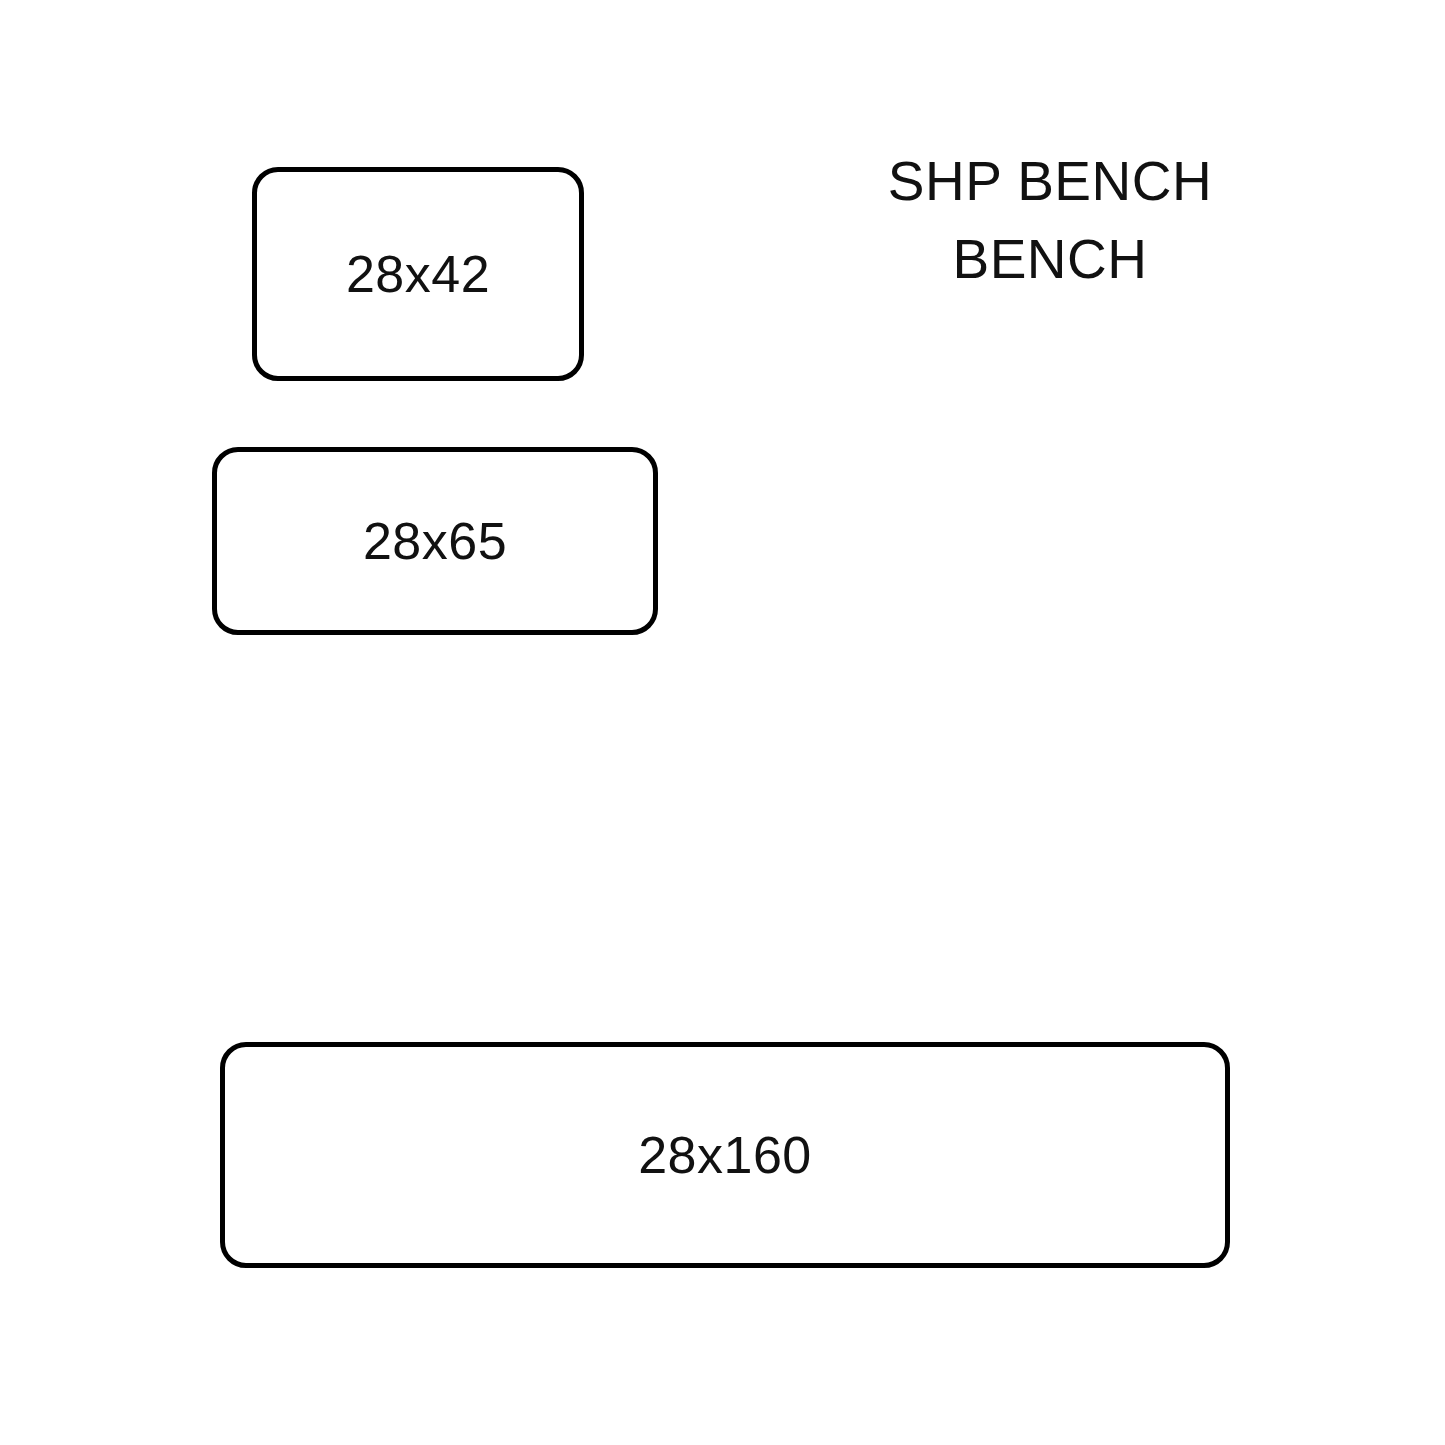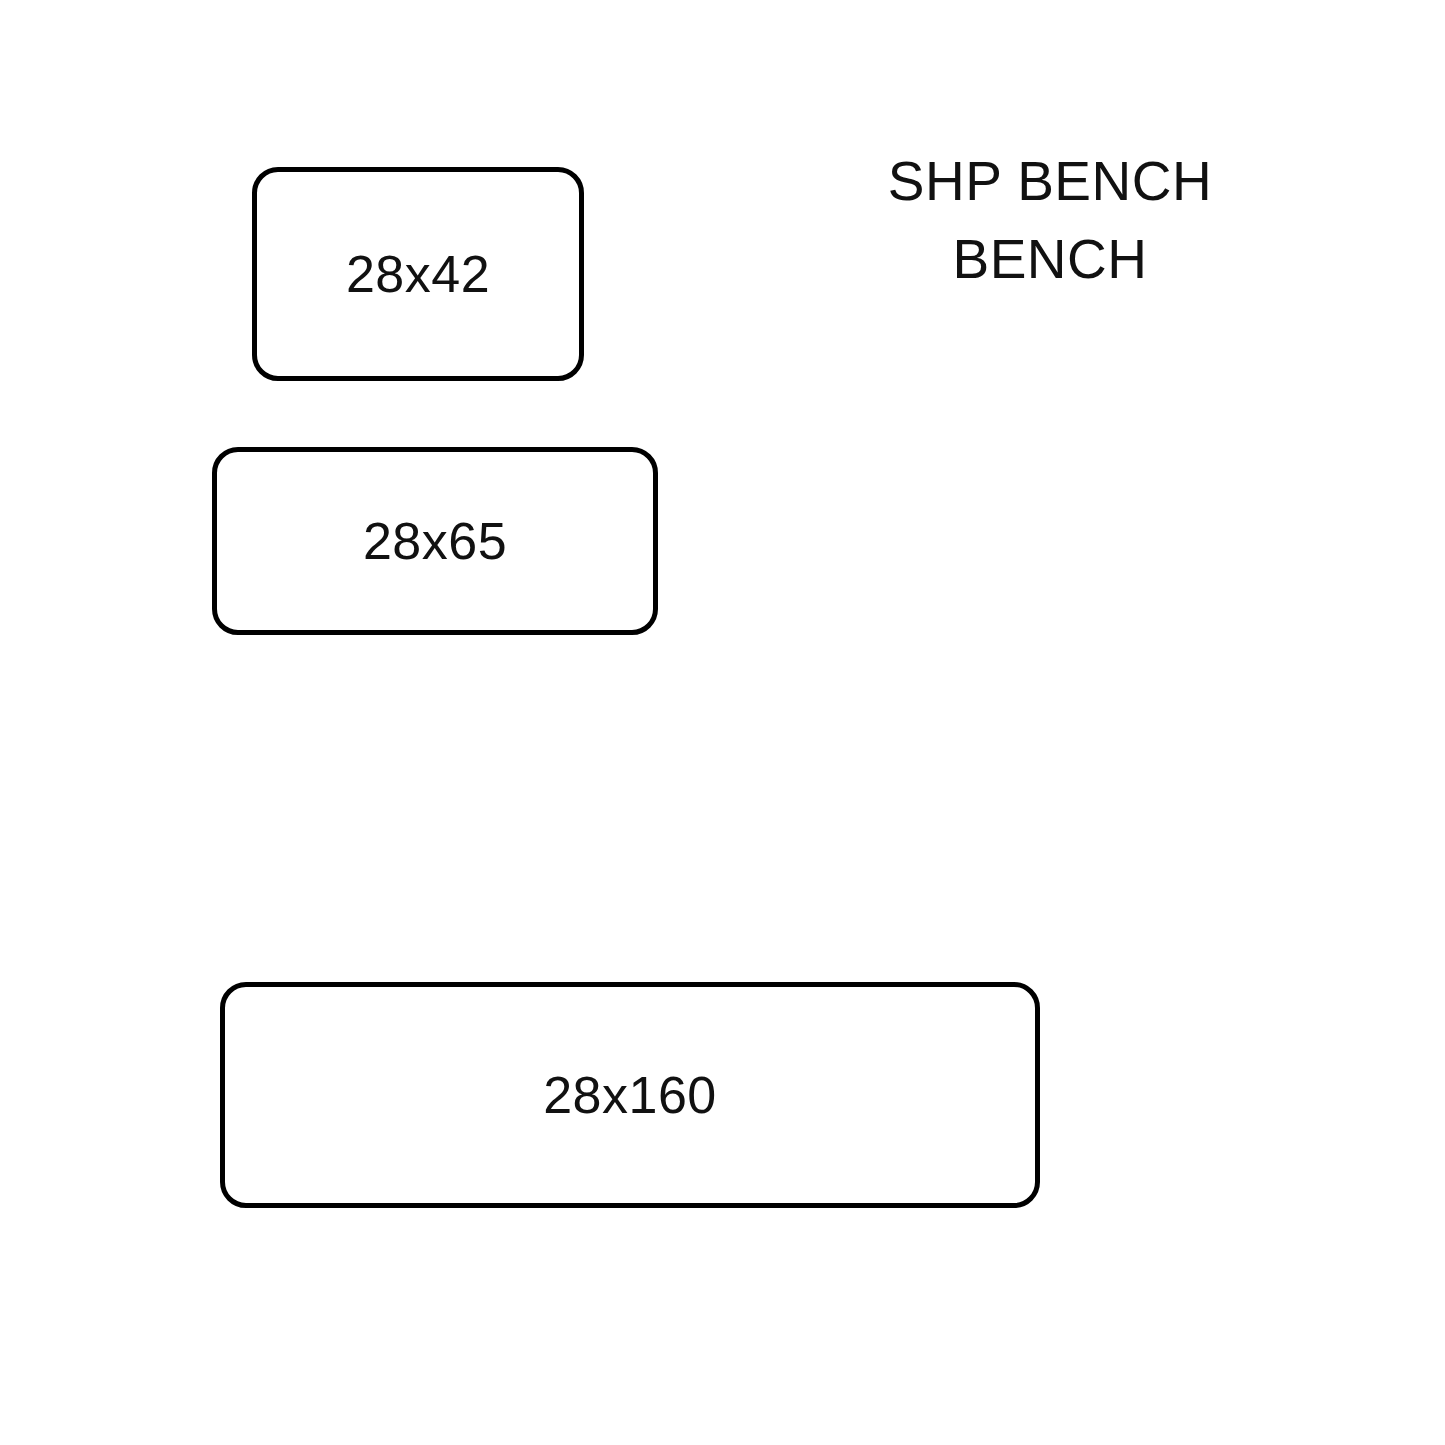--- a/index.html
+++ b/index.html
@@ -39,21 +39,21 @@
     justify-content: center;
   }
   .board-label {
     font-size: 52px;
     color: #111111;
     letter-spacing: 0.5px;
   }
   .board-1 { left: 204px; top: 167px; width: 332px; height: 214px; margin-left: 48px; }
   .board-2 { left: 212px; top: 447px; width: 446px; height: 188px; }
   .board-3 { left: 217px; top: 743px; width: 696px; height: 216px; }
-  .board-4 { left: 220px; top: 982px; width: 820px; height: 226px; }
+  .board-4 { left: 220px; top: 1042px; width: 1010px; height: 226px; }
 </style>
 </head>
 <body>
 
 <div class="canvas">
 
   <div class="diagram-title">
     <div>SHP BENCH</div>
     <div>BENCH</div>
   </div>

